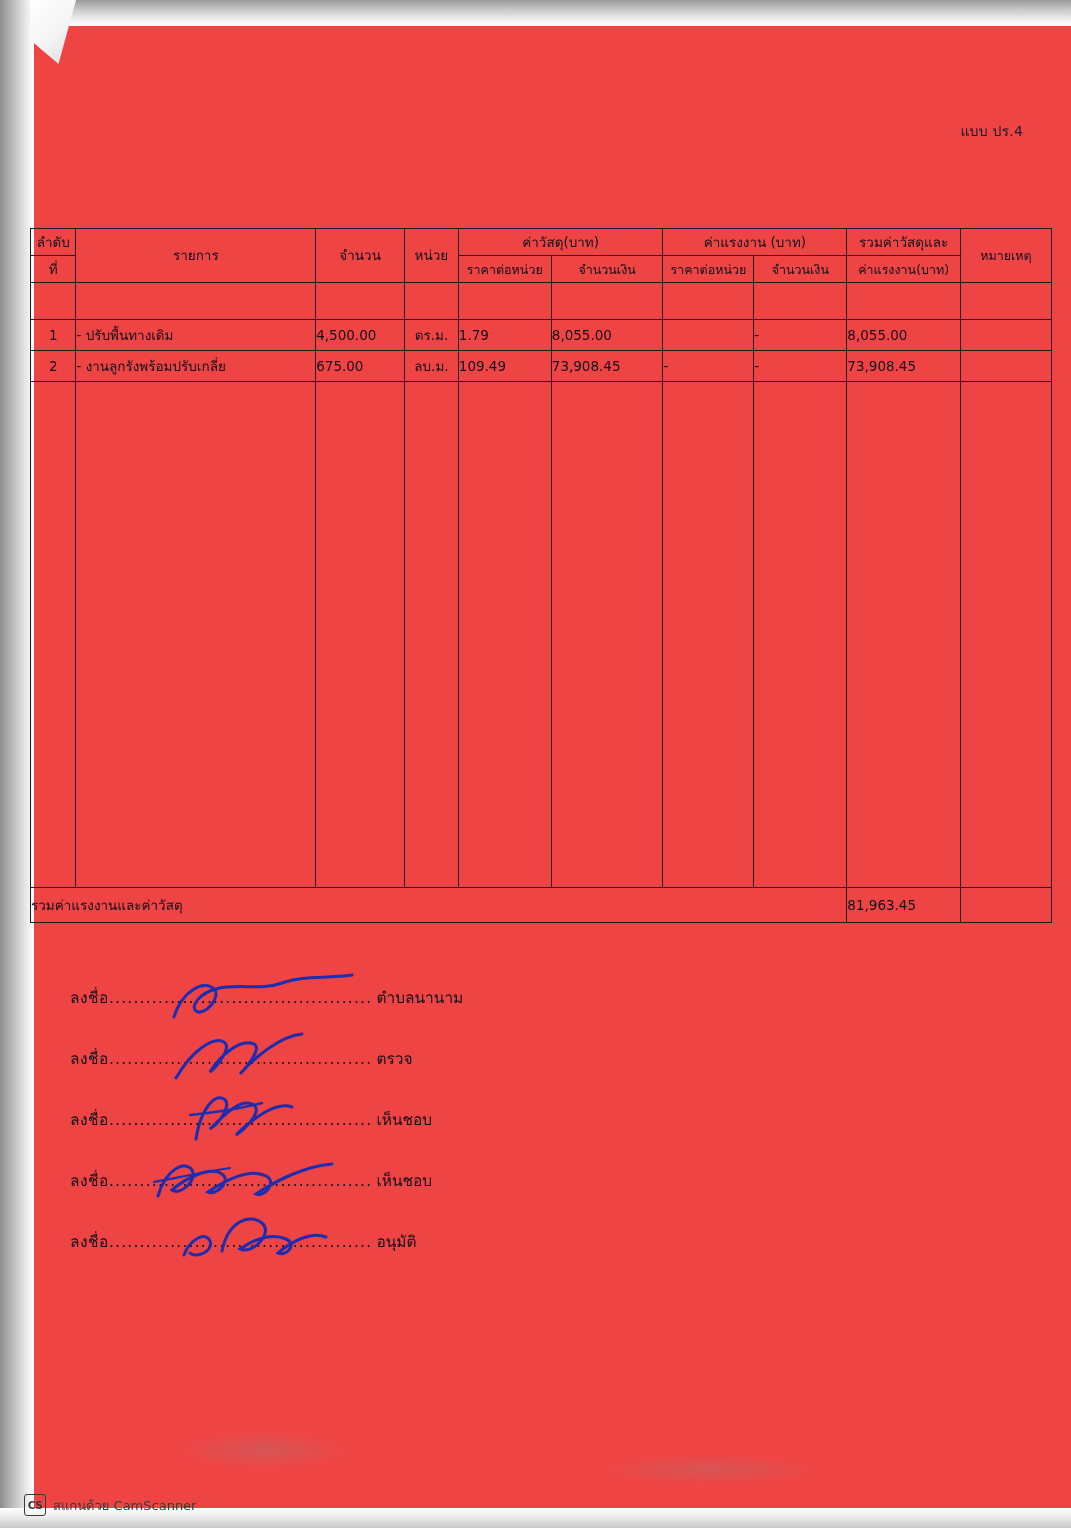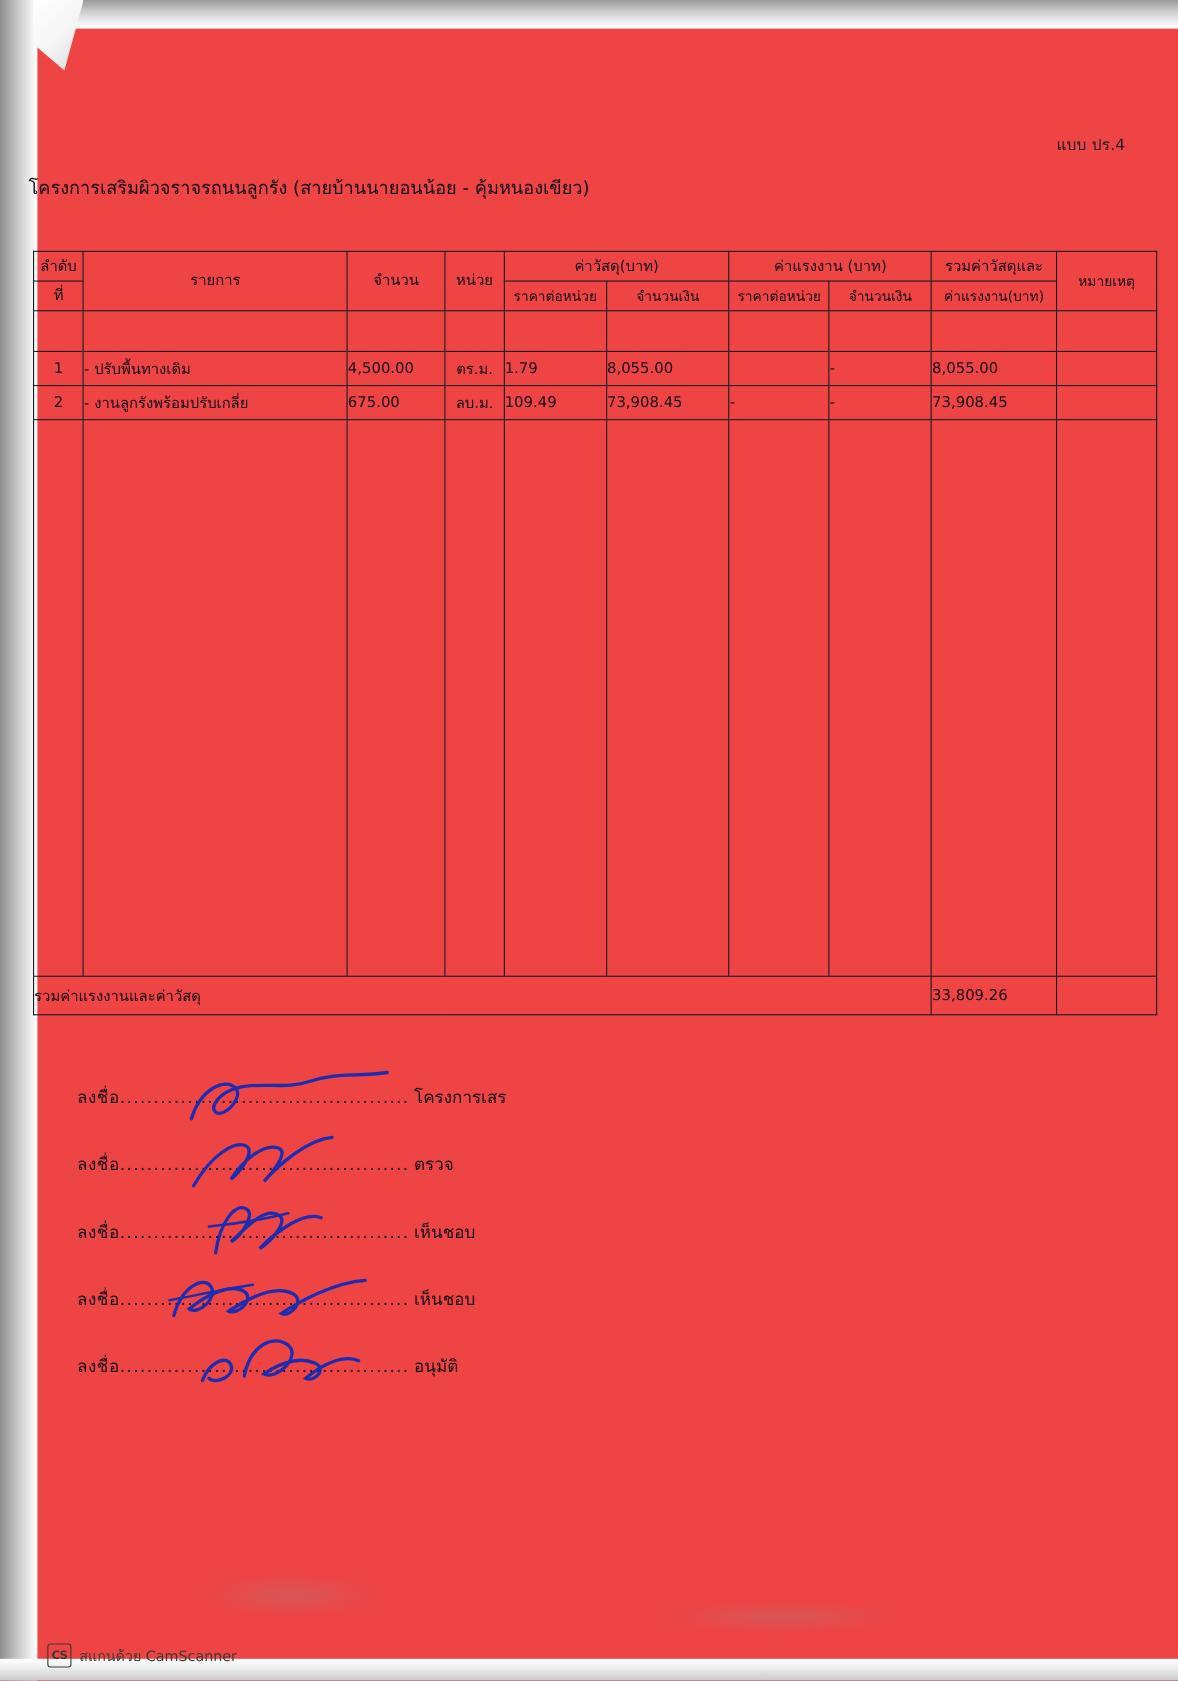--- a/index.html
+++ b/index.html
@@ -152,21 +152,20 @@
     font-size: 13px;
   }
   .cs-badge .box {
     width: 20px; height: 20px;
     border: 1.6px solid #3a3a3a;
     border-radius: 3px;
     font-size: 10.5px;
     font-weight: bold;
     display: flex; align-items: center; justify-content: center;
     letter-spacing: -.5px;
-    margin-left: 19px;
   }
   .smudge {
     position: absolute;
     border-radius: 50%;
     background: radial-gradient(ellipse at center, rgba(140,140,140,.25), rgba(255,255,255,0) 70%);
   }
 </style>
 </head>
 <body>
 
@@ -176,21 +175,20 @@
   <div class="scan-shadow-left"></div>
   <div class="corner-fold"></div>
   <div class="scan-shadow-bottom"></div>
 
   <div class="smudge" style="left:180px; top:1430px; width:170px; height:40px;"></div>
   <div class="smudge" style="left:600px; top:1455px; width:220px; height:30px;"></div>
 
   <div class="form-code">แบบ ปร.4</div>
 
   <div class="title-block">
-    <div class="title-line">โครงการเสริมผิวจราจรถนนลูกรัง  (สายบ้านนายอนน้อย - คุ้มหนองเขียว)</div>
   </div>
 
   <table class="est">
     <colgroup>
       <col class="c-no">
         <col class="c-desc">
         <col class="c-qty">
         <col class="c-unit">
       <col class="c-mup">
         <col class="c-mtot">
@@ -267,30 +265,30 @@
         <td></td>
         <td></td>
         <td></td>
         <td></td>
         <td></td>
         <td></td>
       </tr>
 
       <tr>
         <td class="sum-label" colspan="8">รวมค่าแรงงานและค่าวัสดุ</td>
-        <td class="num">33,809.26</td>
+        <td class="num">81,963.45</td>
         <td></td>
       </tr>
     </tbody>
   </table>
 
   <div class="signatures">
 
     <div class="sig-row">
-      <span class="lead">ลงชื่อ</span><span class="dots">...........................................</span><span class="role">โครงการเสร</span>
+      <span class="lead">ลงชื่อ</span><span class="dots">...........................................</span><span class="role">ตำบลนานาม</span>
       <svg class="scribble" width="210" height="56" viewBox="0 0 210 56" style="left:86px; top:-12px;">
         <path d="M18 44 C26 18, 48 6, 58 16 C66 24, 48 44, 40 38 C34 33, 44 20, 60 16 C82 10, 104 18, 126 10 C148 2, 170 6, 196 2" fill="none" stroke="#1c2db0" stroke-width="3" stroke-linecap="round"></path>
       </svg>
     </div>
 
     <div class="sig-row">
       <span class="lead">ลงชื่อ</span><span class="dots">...........................................</span><span class="role">ตรวจ</span>
       <svg class="scribble" width="200" height="58" viewBox="0 0 200 58" style="left:92px; top:-16px;">
         <path d="M14 48 C30 20, 52 6, 62 12 C70 17, 56 36, 48 42 C58 26, 78 8, 92 14 C100 18, 86 36, 78 44 C92 28, 118 6, 140 4" fill="none" stroke="#1c2db0" stroke-width="3" stroke-linecap="round"></path>
       </svg>

